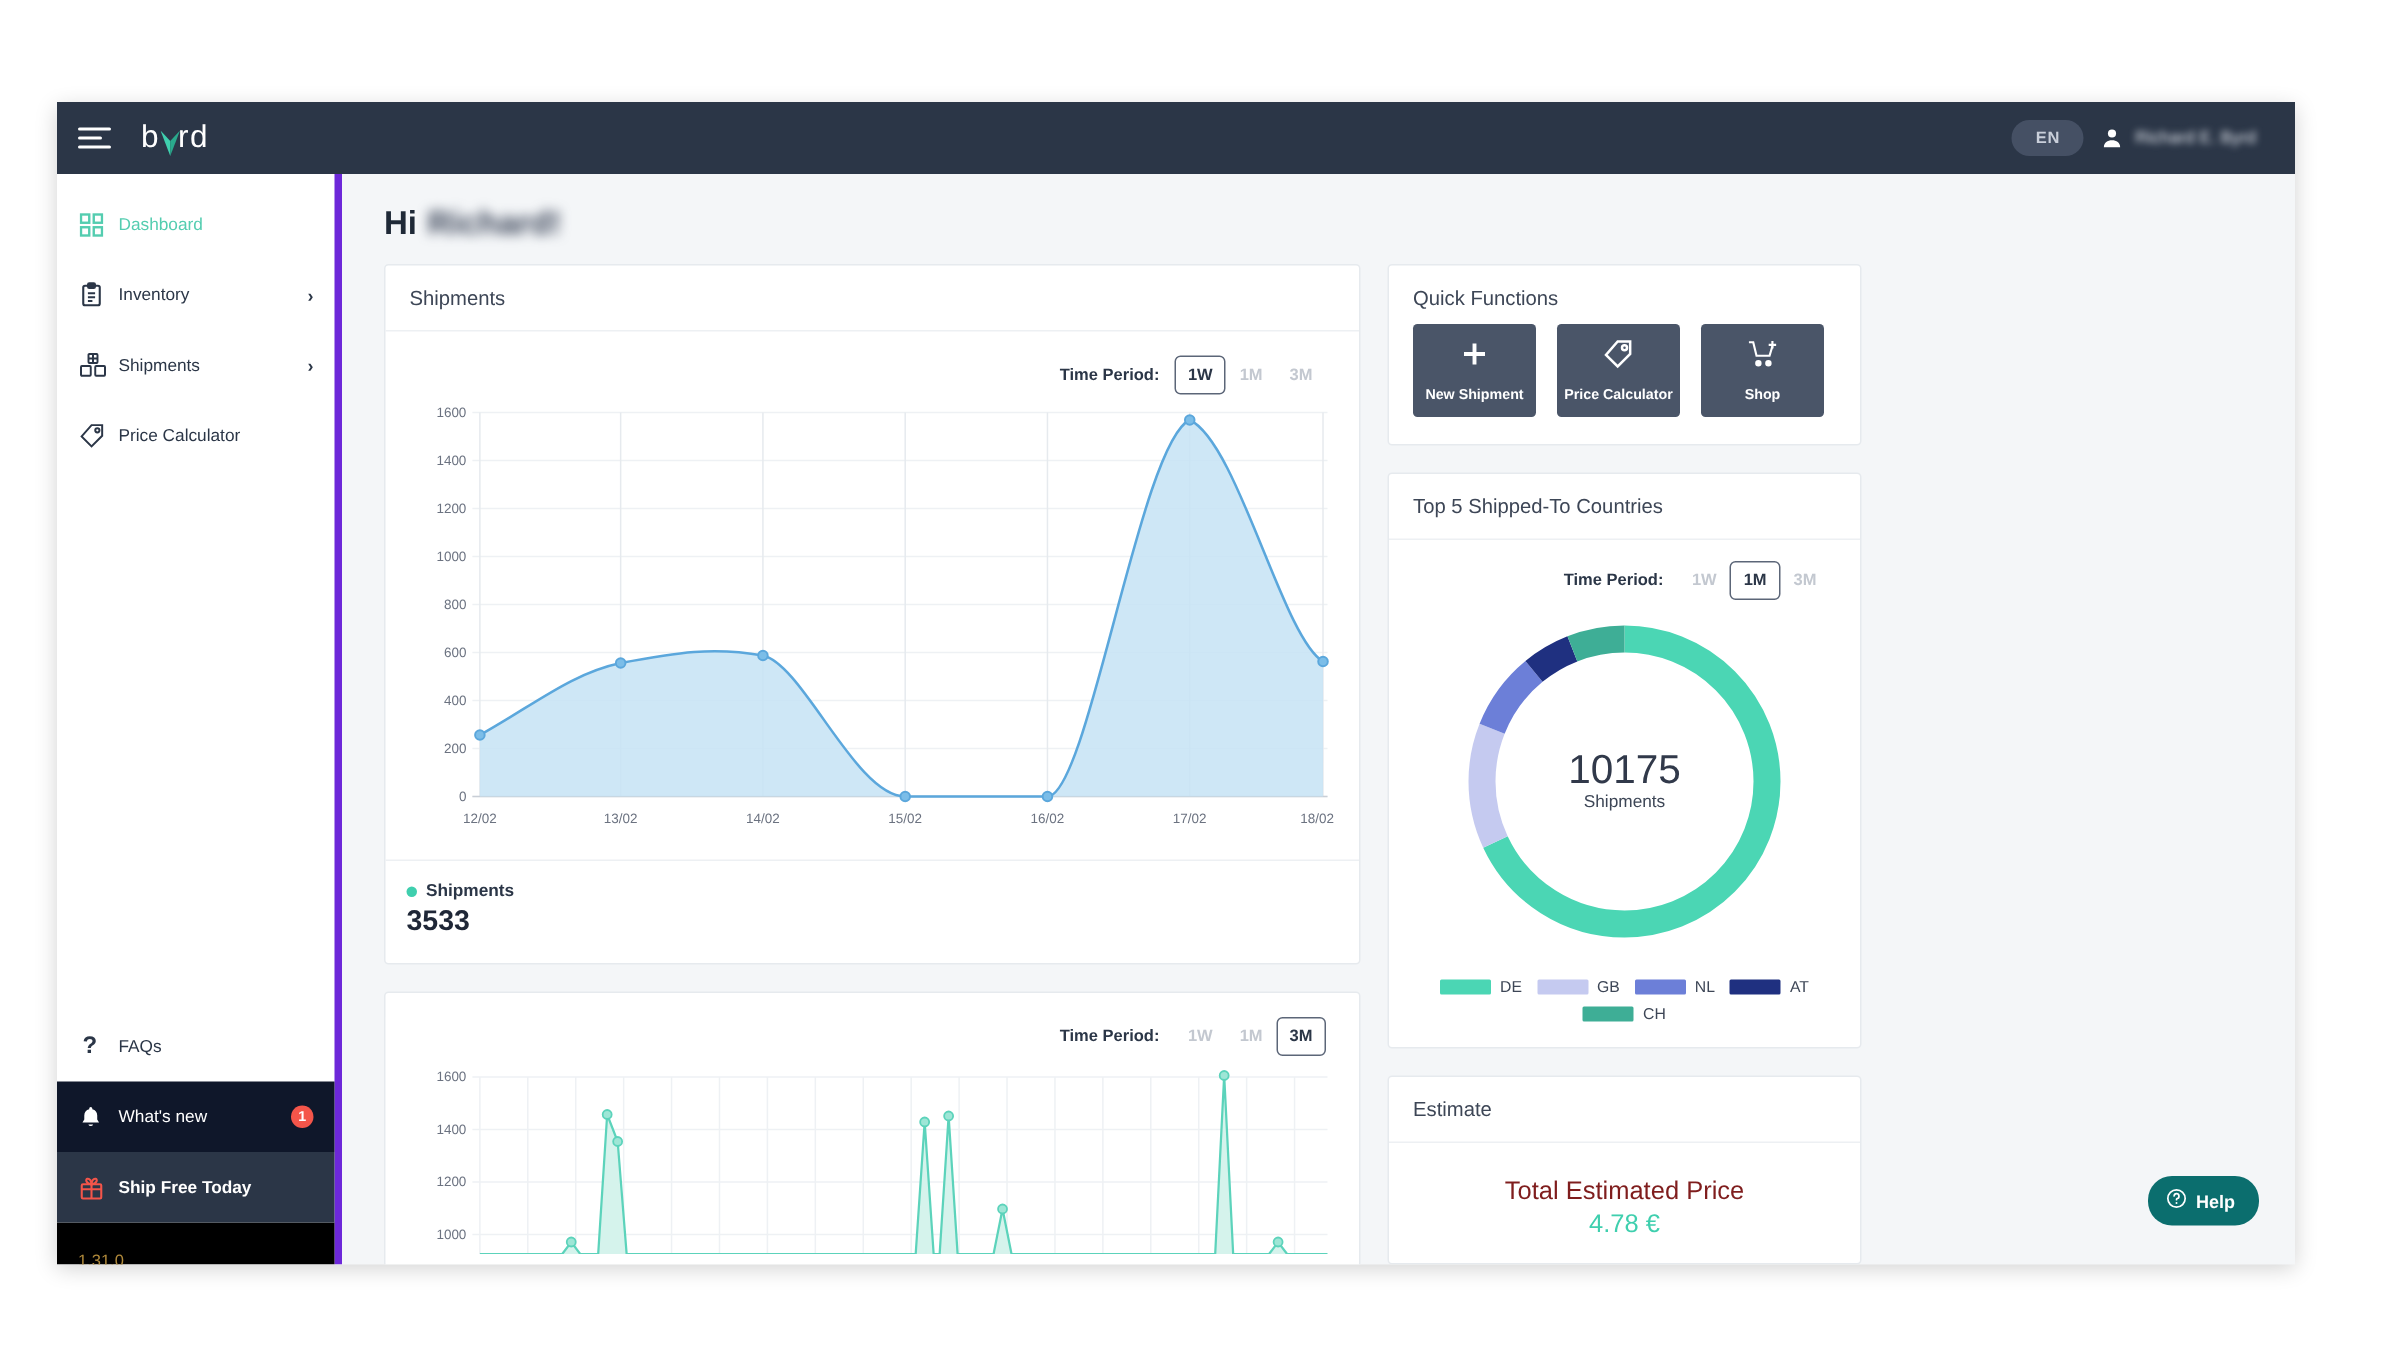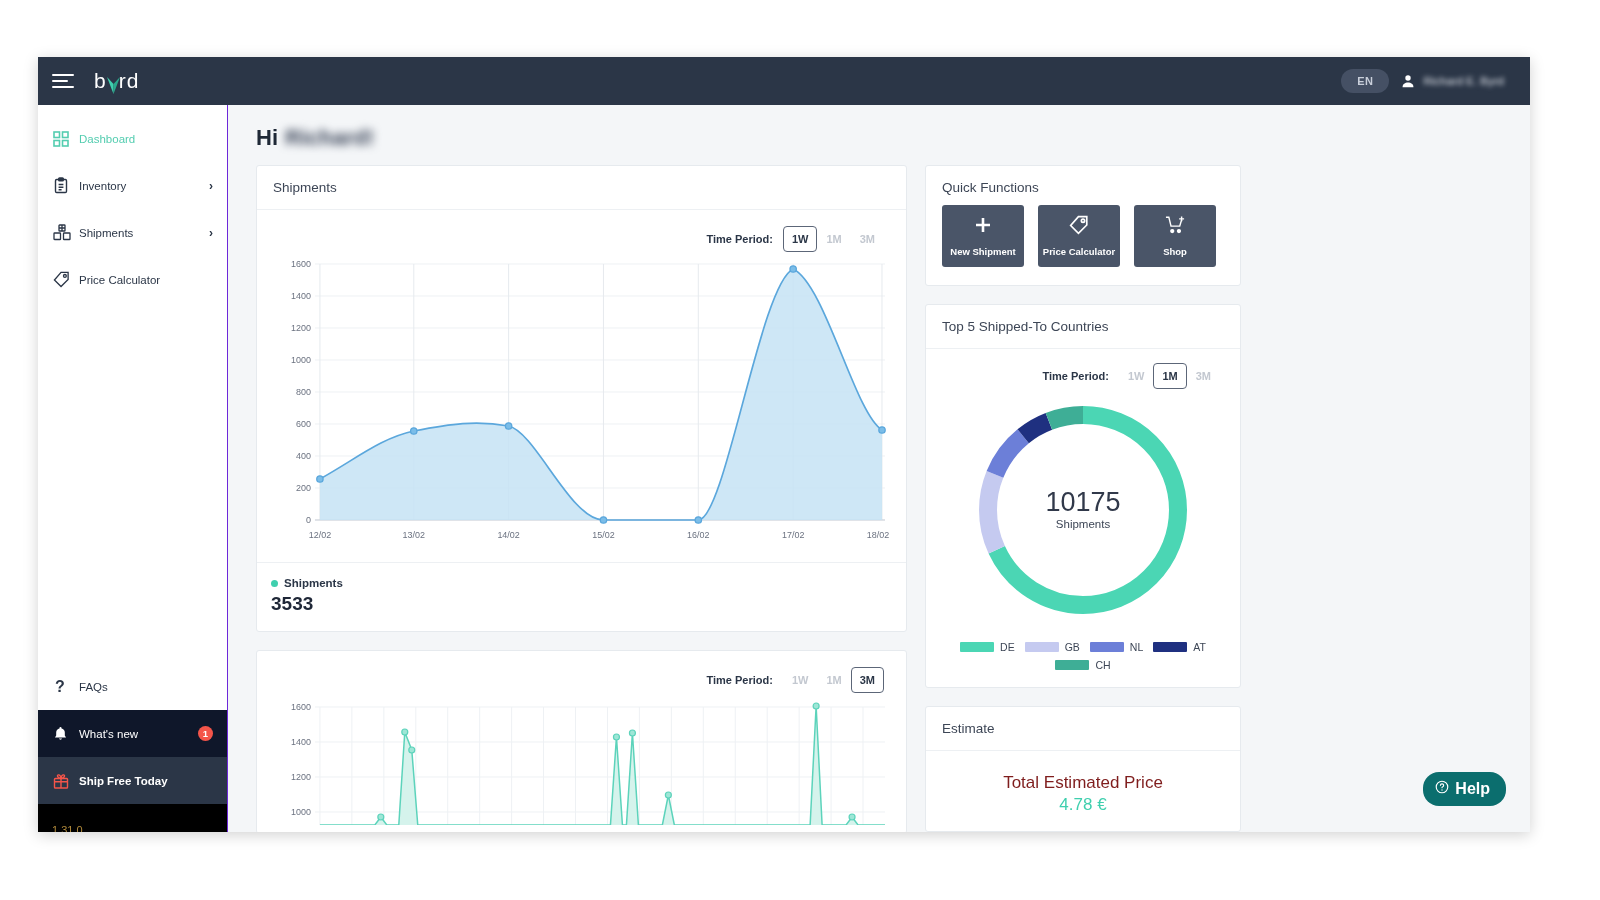--- a/index.html
+++ b/index.html
@@ -4,21 +4,21 @@
 <style>
   * { box-sizing: border-box; margin: 0; padding: 0; }
   html, body {
     width: 1600px; height: 900px;
     background: #ffffff;
     font-family: "Liberation Sans", sans-serif;
     overflow: hidden;
   }
   #app {
     position: absolute;
-    left: 38px; top: 57px;
+    left: 38px; top: 68px;
     width: 1492px; height: 775px;
     background: #f4f6f8;
     overflow: hidden;
     box-shadow: 0 3px 14px rgba(0,0,0,0.18);
   }
 
   
   .topbar {
     height: 48px; background: #2b3647;
     display: flex; align-items: center;
@@ -46,21 +46,21 @@
   .caret { color: #c7ccd6; font-size: 11px; }
 
   
   .body-row { display: flex; height: calc(100% - 48px); }
 
   
   .sidebar {
     width: 190px; background: #ffffff; flex: none;
     display: flex; flex-direction: column;
     position: relative;
-    border-right: 1px solid #6d28d9;
+    border-right: 5px solid #6d28d9;
   }
   .nav-top { padding-top: 10px; }
   .nav-item {
     display: flex; align-items: center;
     height: 47px; padding: 0 14px 0 15px;
     cursor: pointer; position: relative;
   }
   .nav-icon { width: 26px; flex: none; display: flex; align-items: center; color: #2b3647; }
   .nav-label { font-size: 11.5px; color: #2b3647; font-weight: 500; }
   .nav-item.active .nav-label { color: #54cdb0; }
@@ -145,21 +145,21 @@
   
   .est-body { padding: 22px 16px 16px; text-align: center; }
   .est-title { font-size: 17px; color: #7f1d1d; font-weight: 400; text-align: center; }
   .est-value { font-size: 17px; color: #3fcfae; font-weight: 400; margin-top: 2px; }
 
   
   .help-btn {
     position: absolute; right: 24px; bottom: 26px;
     background: #0b6e6e; color: #fff; border-radius: 16px;
     padding: 8px 16px 8px 12px; display: flex; align-items: center; gap: 6px;
-    font-size: 16px; font-weight: 700; cursor: pointer; z-index: 30;
+    font-size: 12px; font-weight: 700; cursor: pointer; z-index: 30;
   }
   .axis-txt { font-size: 9px; fill: #6b7280; font-family: "Liberation Sans", sans-serif; }
 </style>
 </head>
 <body>
 
 <div id="app">
 
   <div class="topbar">
     <div class="hamburger">

